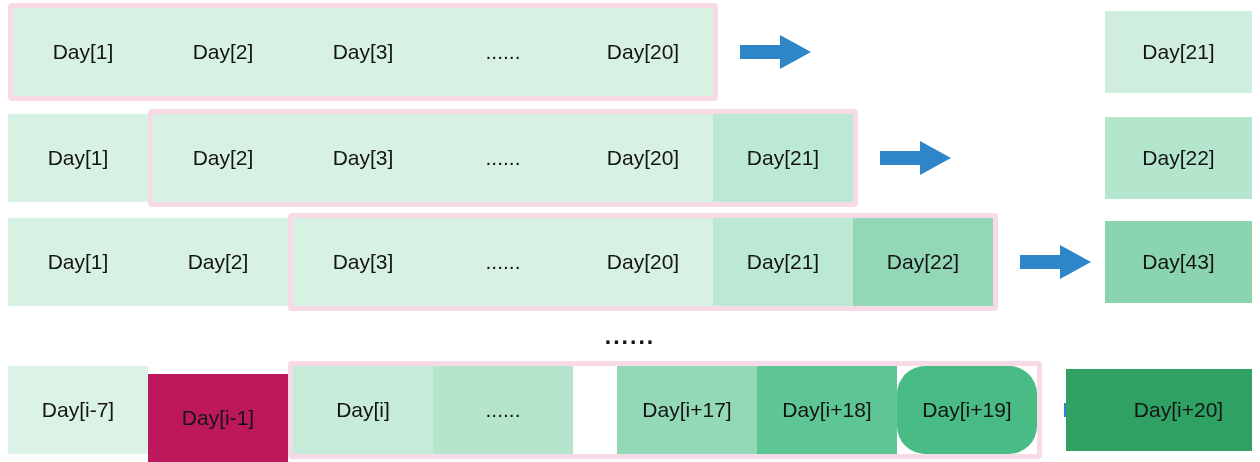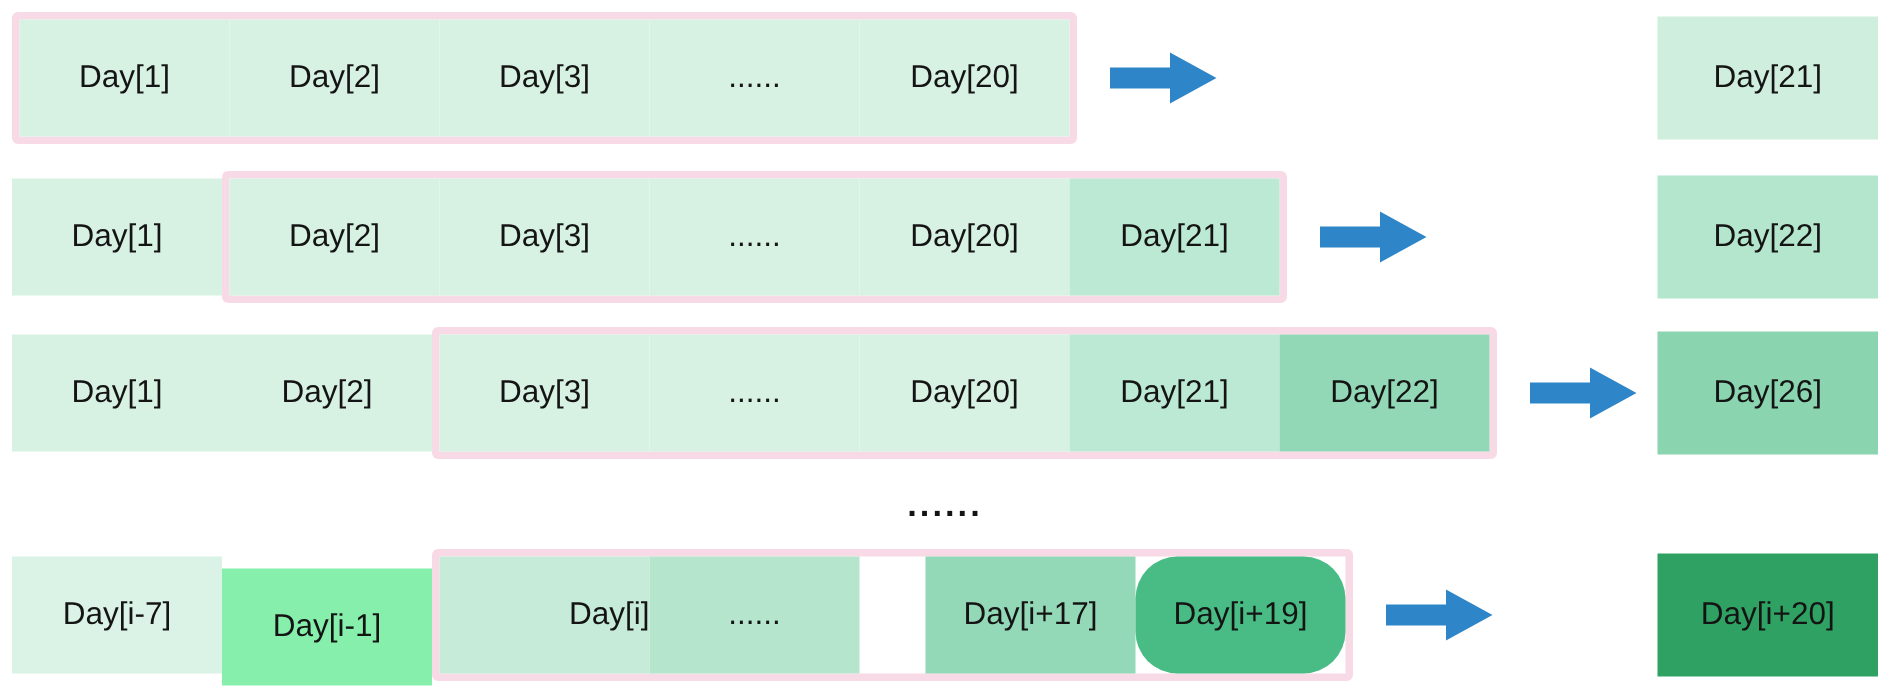--- a/index.html
+++ b/index.html
@@ -17,21 +17,21 @@
     position: absolute;
     left: 8px;
     width: 1244px;
     height: 88px;
     display: flex;
     align-items: center;
   }
   .cell {
     flex: 0 0 140px;
     width: 140px;
-    height: 78px;
+    height: 88px;
     display: flex;
     align-items: center;
     justify-content: center;
     white-space: nowrap;
   }
   .window {
     display: flex;
     border: 5px solid #f8dae6;
     border-radius: 4px;
     background: #ffffff;
@@ -153,52 +153,55 @@
       <div class="cell" style="background-color: rgb(146, 216, 182);">
           <span>Day[22]</span>
         </div>
     </div>
     <div class="arrow">
       <svg width="72" height="36" viewBox="0 0 72 36">
           <path d="M0 11 H40 V1 L71 18 L40 35 V25 H0 Z" fill="#2e86c8"></path>
         </svg>
     </div>
     <div class="result" style="background-color: rgb(138, 212, 176);">
-        <span>Day[26]</span>
+        <span>Day[43]</span>
       </div>
   </div>
 
   <div class="ellipsis-row">
     <span>......</span>
   </div>
 
   <div class="row" style="top:366px">
     <div class="cell" style="background-color: rgb(218, 243, 230);">
         <span>Day[i-7]</span>
       </div>
-    <div class="cell" style="background-color: #86efac; margin-top: 16px;">
+    <div class="cell" style="background-color: #be185d; margin-top: 16px;">
         <span>Day[i-1]</span>
       </div>
     <div class="window" style="border-color: rgb(248, 218, 230);">
-      <div class="cell" style="background-color: rgb(198, 235, 216); justify-content: flex-end;">
+      <div class="cell" style="background-color: rgb(198, 235, 216);">
           <span>Day[i]</span>
         </div>
       <div class="cell" style="background-color: rgb(181, 229, 205);">
           <span>......</span>
         </div>
       <div class="cell" style="background-color: rgb(147, 216, 183); margin-left: 44px;">
           <span>Day[i+17]</span>
         </div>
+      <div class="cell" style="background-color: rgb(94, 197, 148);">
+          <span>Day[i+18]</span>
+        </div>
       <div class="cell" style="background-color: rgb(73, 188, 133); border-radius: 28px;">
           <span>Day[i+19]</span>
         </div>
     </div>
     <div class="arrow">
       <svg width="72" height="36" viewBox="0 0 72 36">
           <path d="M0 11 H40 V1 L71 18 L40 35 V25 H0 Z" fill="#2e86c8"></path>
         </svg>
     </div>
-    <div class="result" style="background-color: rgb(47, 162, 99);">
+    <div class="result" style="background-color: rgb(47, 162, 99); padding-left: 39px;">
         <span>Day[i+20]</span>
       </div>
   </div>
 
 </div>
 
 </body></html>

